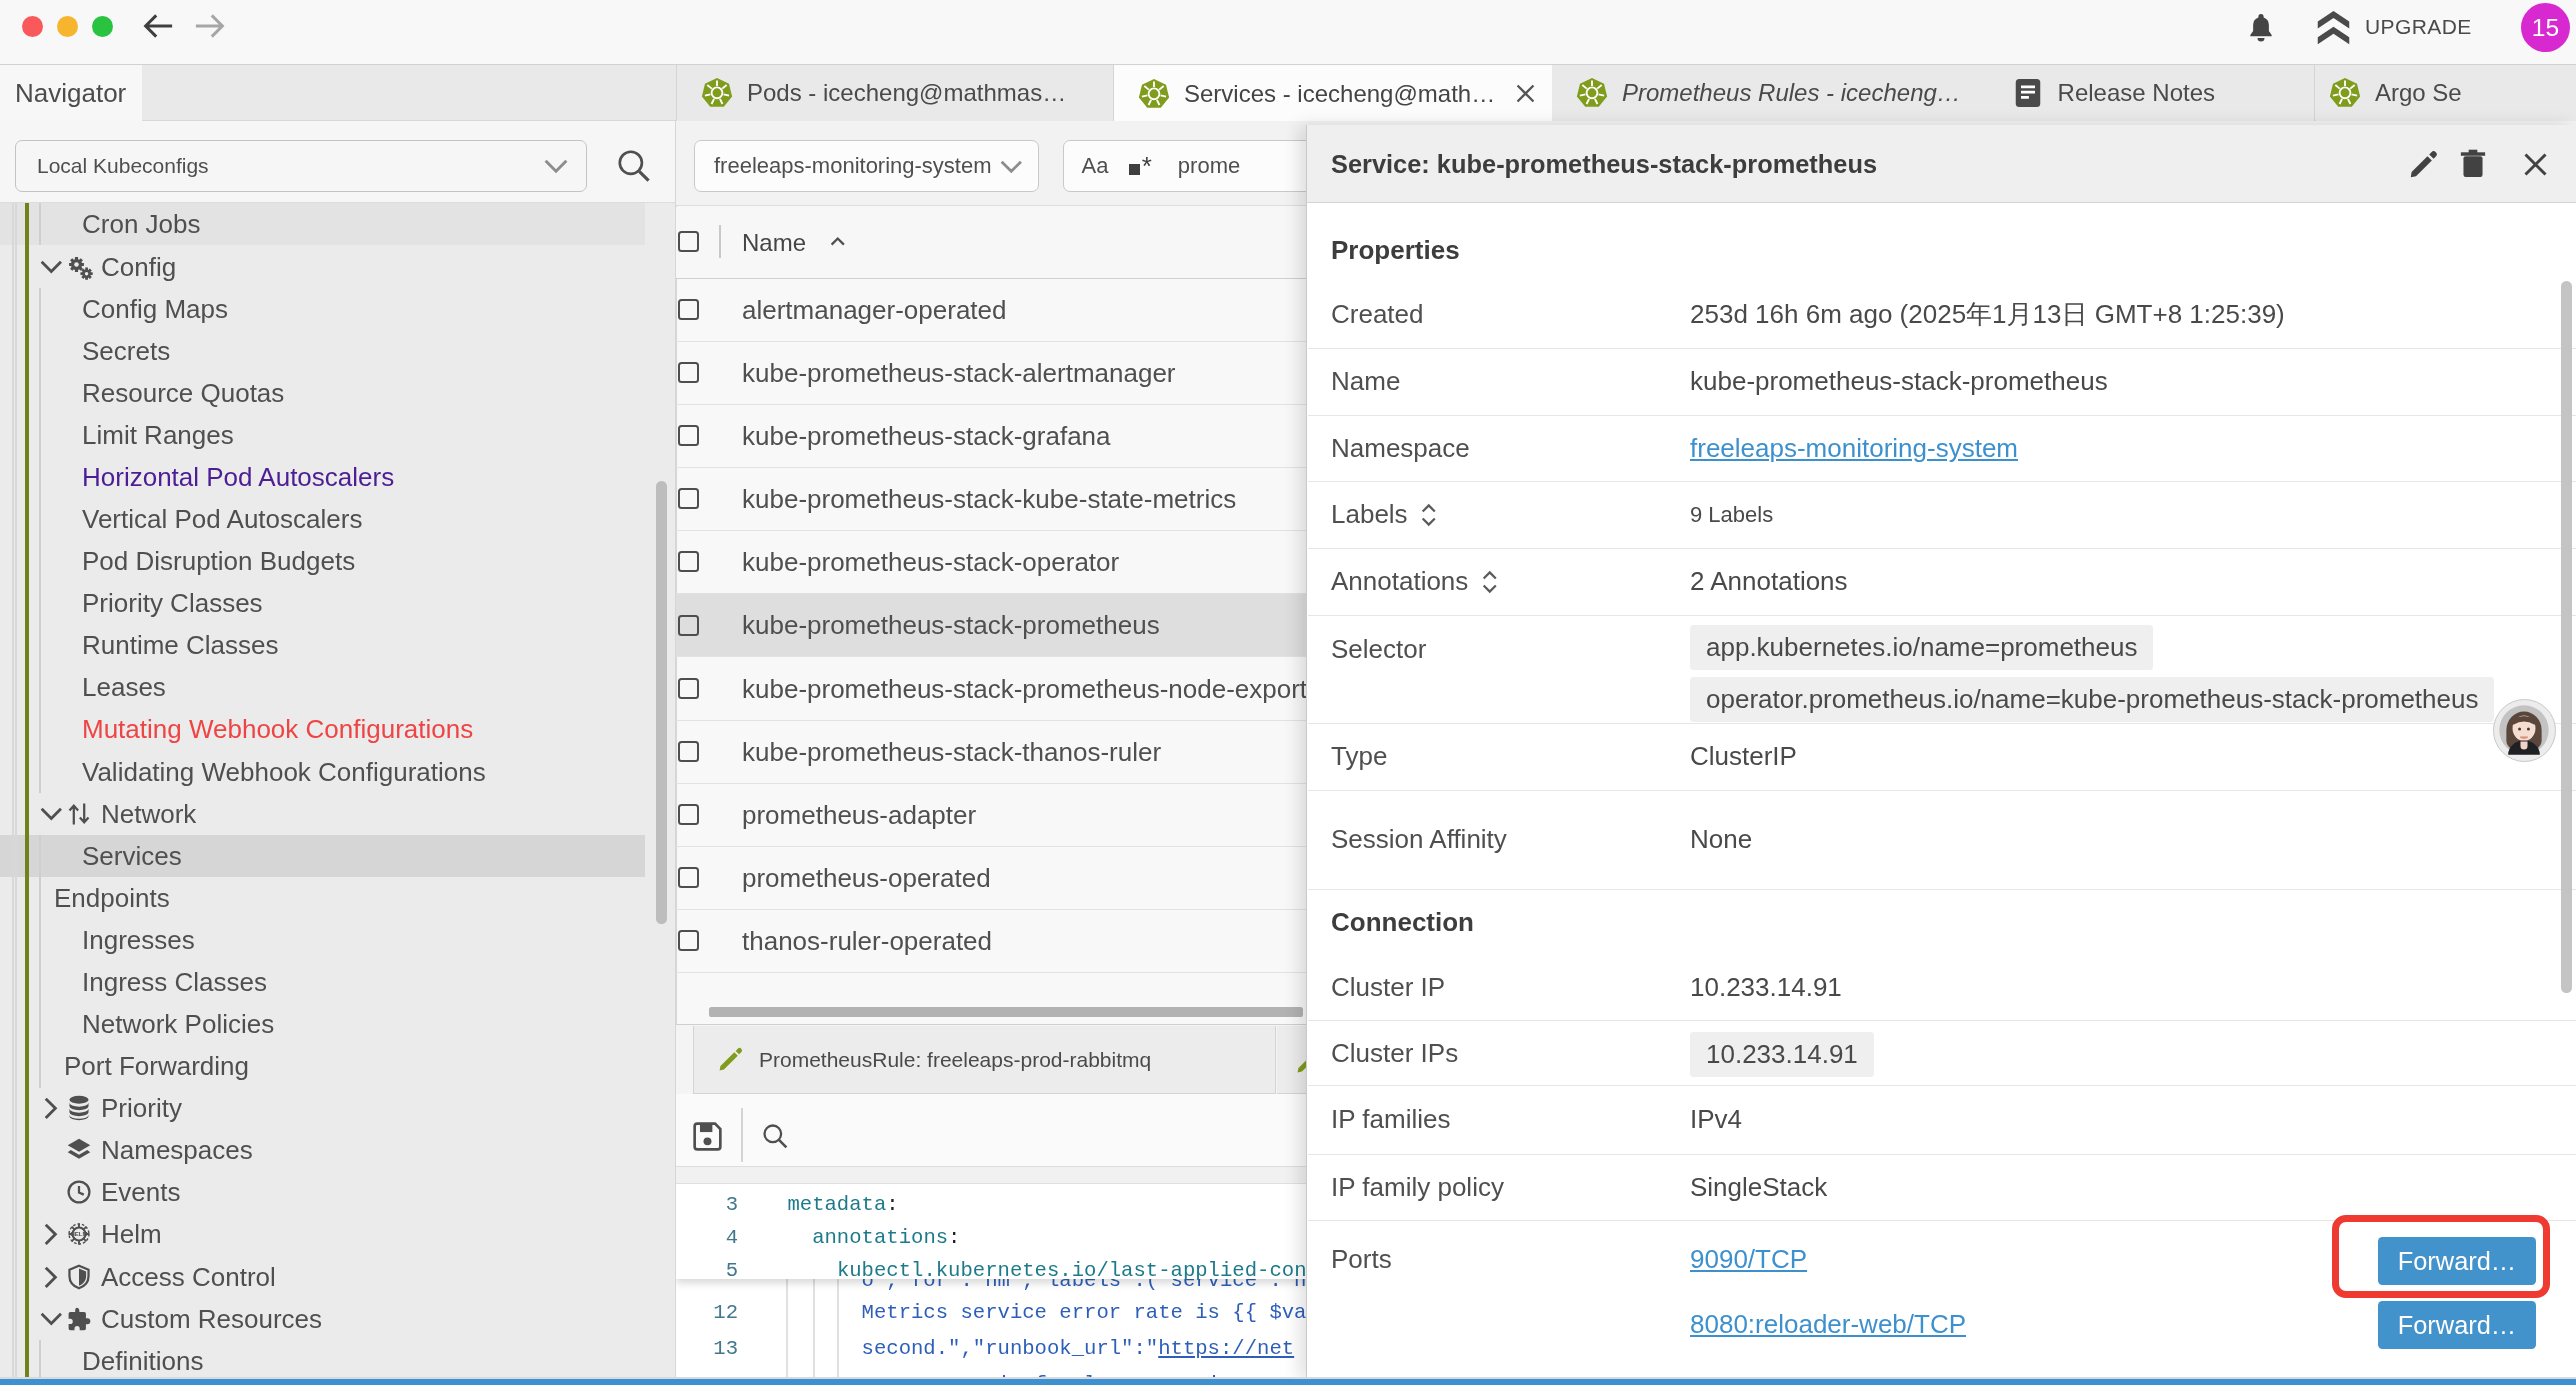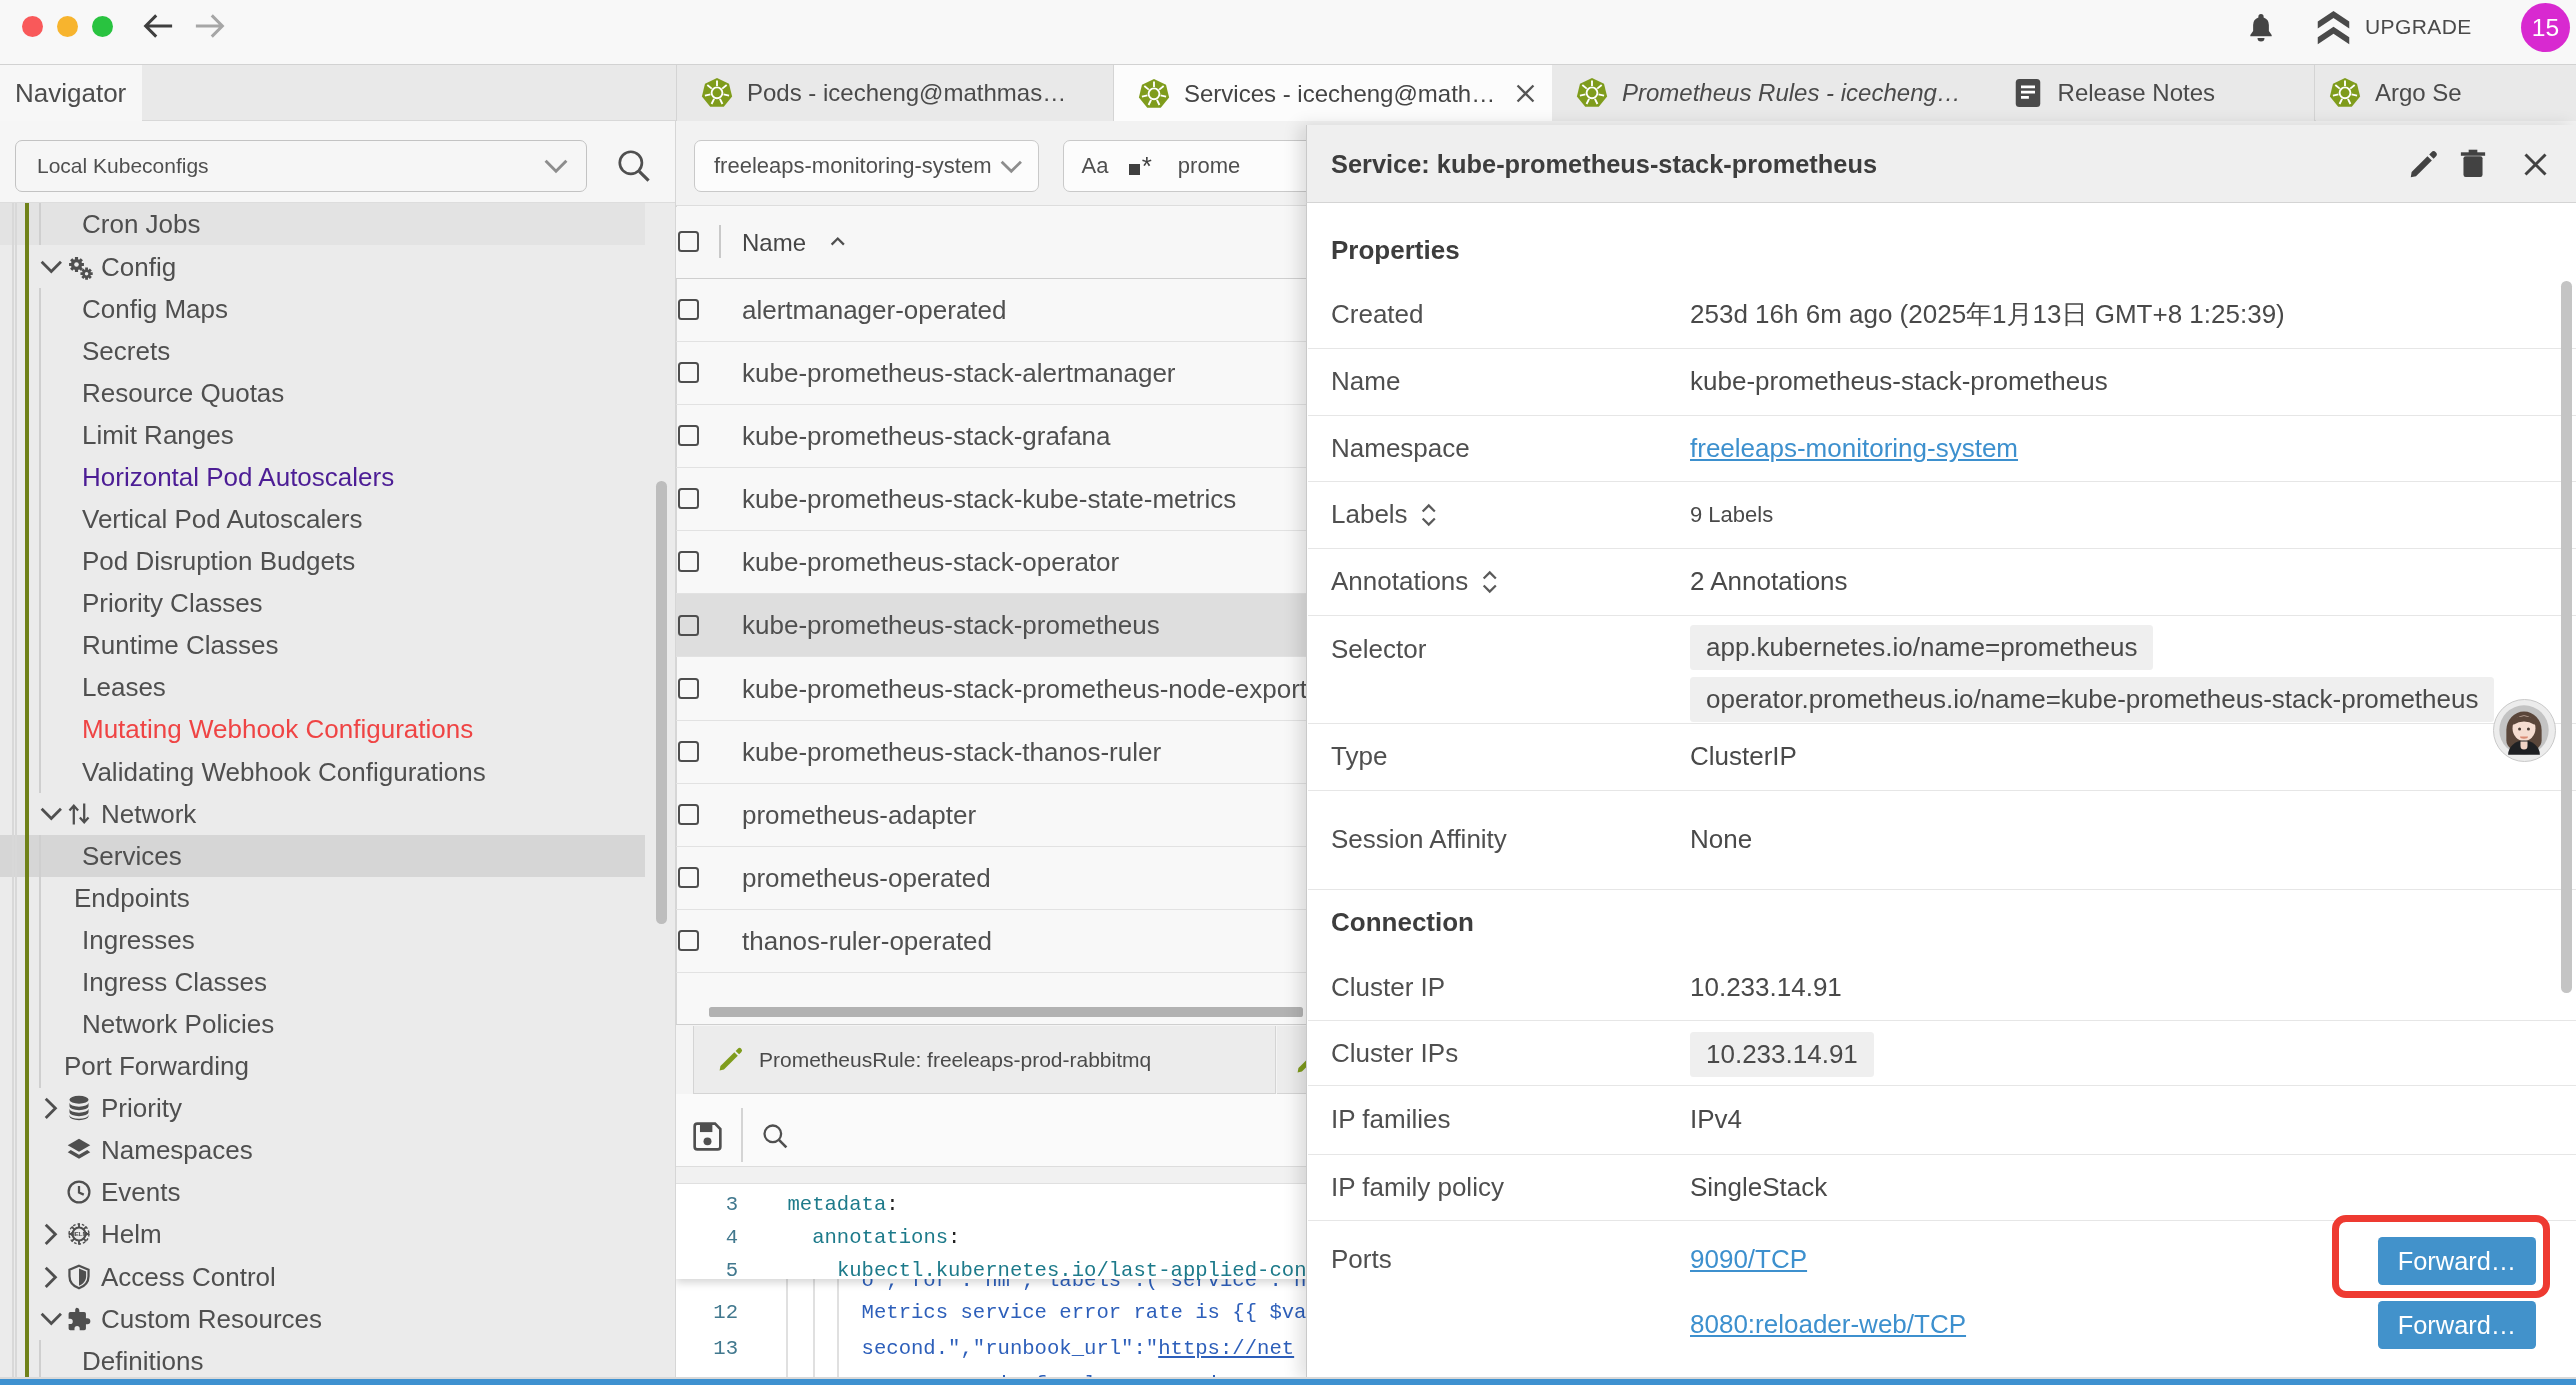--- a/index.html
+++ b/index.html
@@ -151,21 +151,21 @@
       <svg width="26" height="26" viewBox="0 0 30 30">
         <g stroke="#4f4f4f" stroke-width="2.6" fill="none">
  <path d="M9 27 V6 M4 11 L9 5.5 L14 11"></path>
           <path d="M21 3 V24 M16 19 L21 24.5 L26 19"></path>
         </g>
       </svg>
     </div>
   <div style="position:absolute;left:101px;top:0;height:42px;display:flex;align-items:center;white-space:nowrap;">Network</div>
 </div>
 <div class="abs" style="left:0;top:835px;width:645px;height:42px;background:#d6d6d6;display:flex;align-items:center;padding-left:82px;box-sizing:border-box;font-size:26px;color:#4f4f4f;white-space:nowrap;">Services</div>
-<div class="abs" style="left:0;top:877px;width:645px;height:42px;display:flex;align-items:center;padding-left:74px;box-sizing:border-box;font-size:26px;color:#4f4f4f;white-space:nowrap;">Endpoints</div>
+<div class="abs" style="left:0;top:877px;width:645px;height:42px;display:flex;align-items:center;padding-left:54px;box-sizing:border-box;font-size:26px;color:#4f4f4f;white-space:nowrap;">Endpoints</div>
 <div class="abs" style="left:0;top:919px;width:645px;height:42px;display:flex;align-items:center;padding-left:82px;box-sizing:border-box;font-size:26px;color:#4f4f4f;white-space:nowrap;">Ingresses</div>
 <div class="abs" style="left:0;top:961px;width:645px;height:42px;display:flex;align-items:center;padding-left:82px;box-sizing:border-box;font-size:26px;color:#4f4f4f;white-space:nowrap;">Ingress Classes</div>
 <div class="abs" style="left:0;top:1003px;width:645px;height:42px;display:flex;align-items:center;padding-left:82px;box-sizing:border-box;font-size:26px;color:#4f4f4f;white-space:nowrap;">Network Policies</div>
 <div class="abs" style="left:0;top:1045px;width:645px;height:42px;display:flex;align-items:center;padding-left:64px;box-sizing:border-box;font-size:26px;color:#4f4f4f;white-space:nowrap;">Port Forwarding</div>
 <div class="abs" style="left:0;top:1087px;width:645px;height:42px;font-size:26px;color:#4f4f4f;">
   <svg width="16" height="24.6" viewBox="0 0 18 28" style="position:absolute;left:43px;top:8.8px;">
       <path d="M3 3 L14 14 L3 25" stroke="#4f4f4f" stroke-width="3.2" fill="none"></path>
     </svg>
   <div style="position:absolute;left:66px;top:8px;">
       <svg width="26" height="26" viewBox="0 0 30 30">

